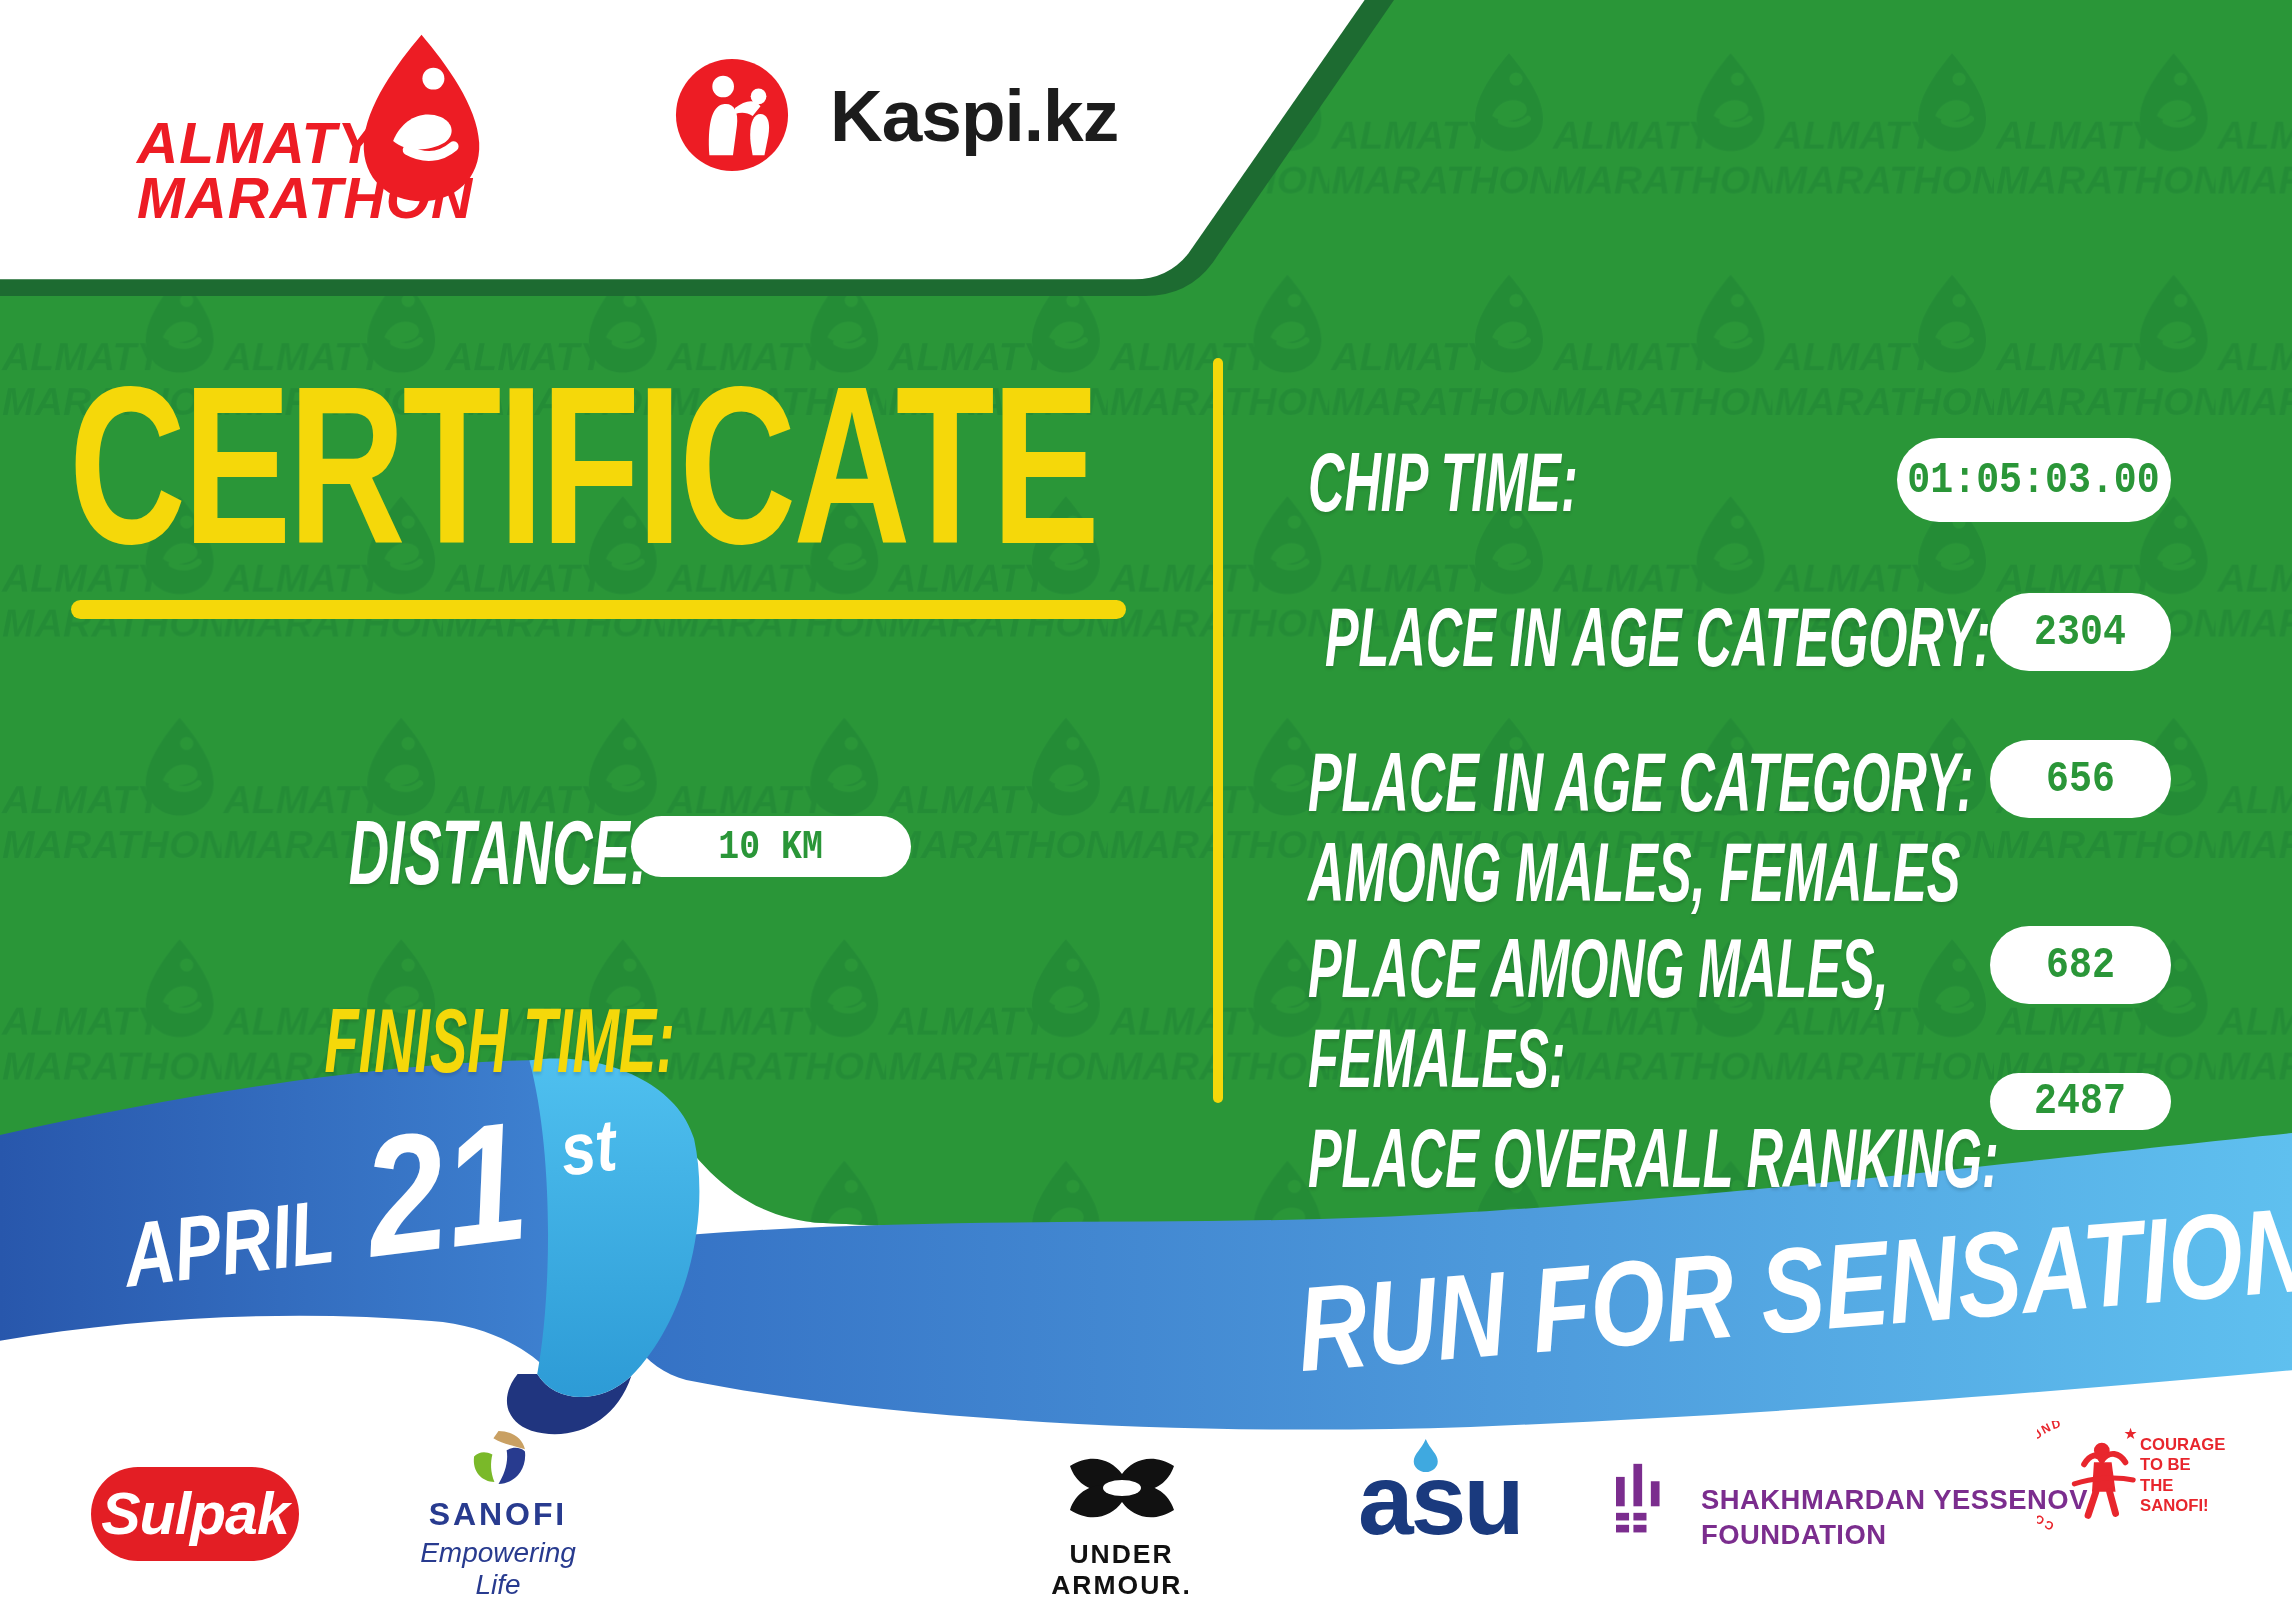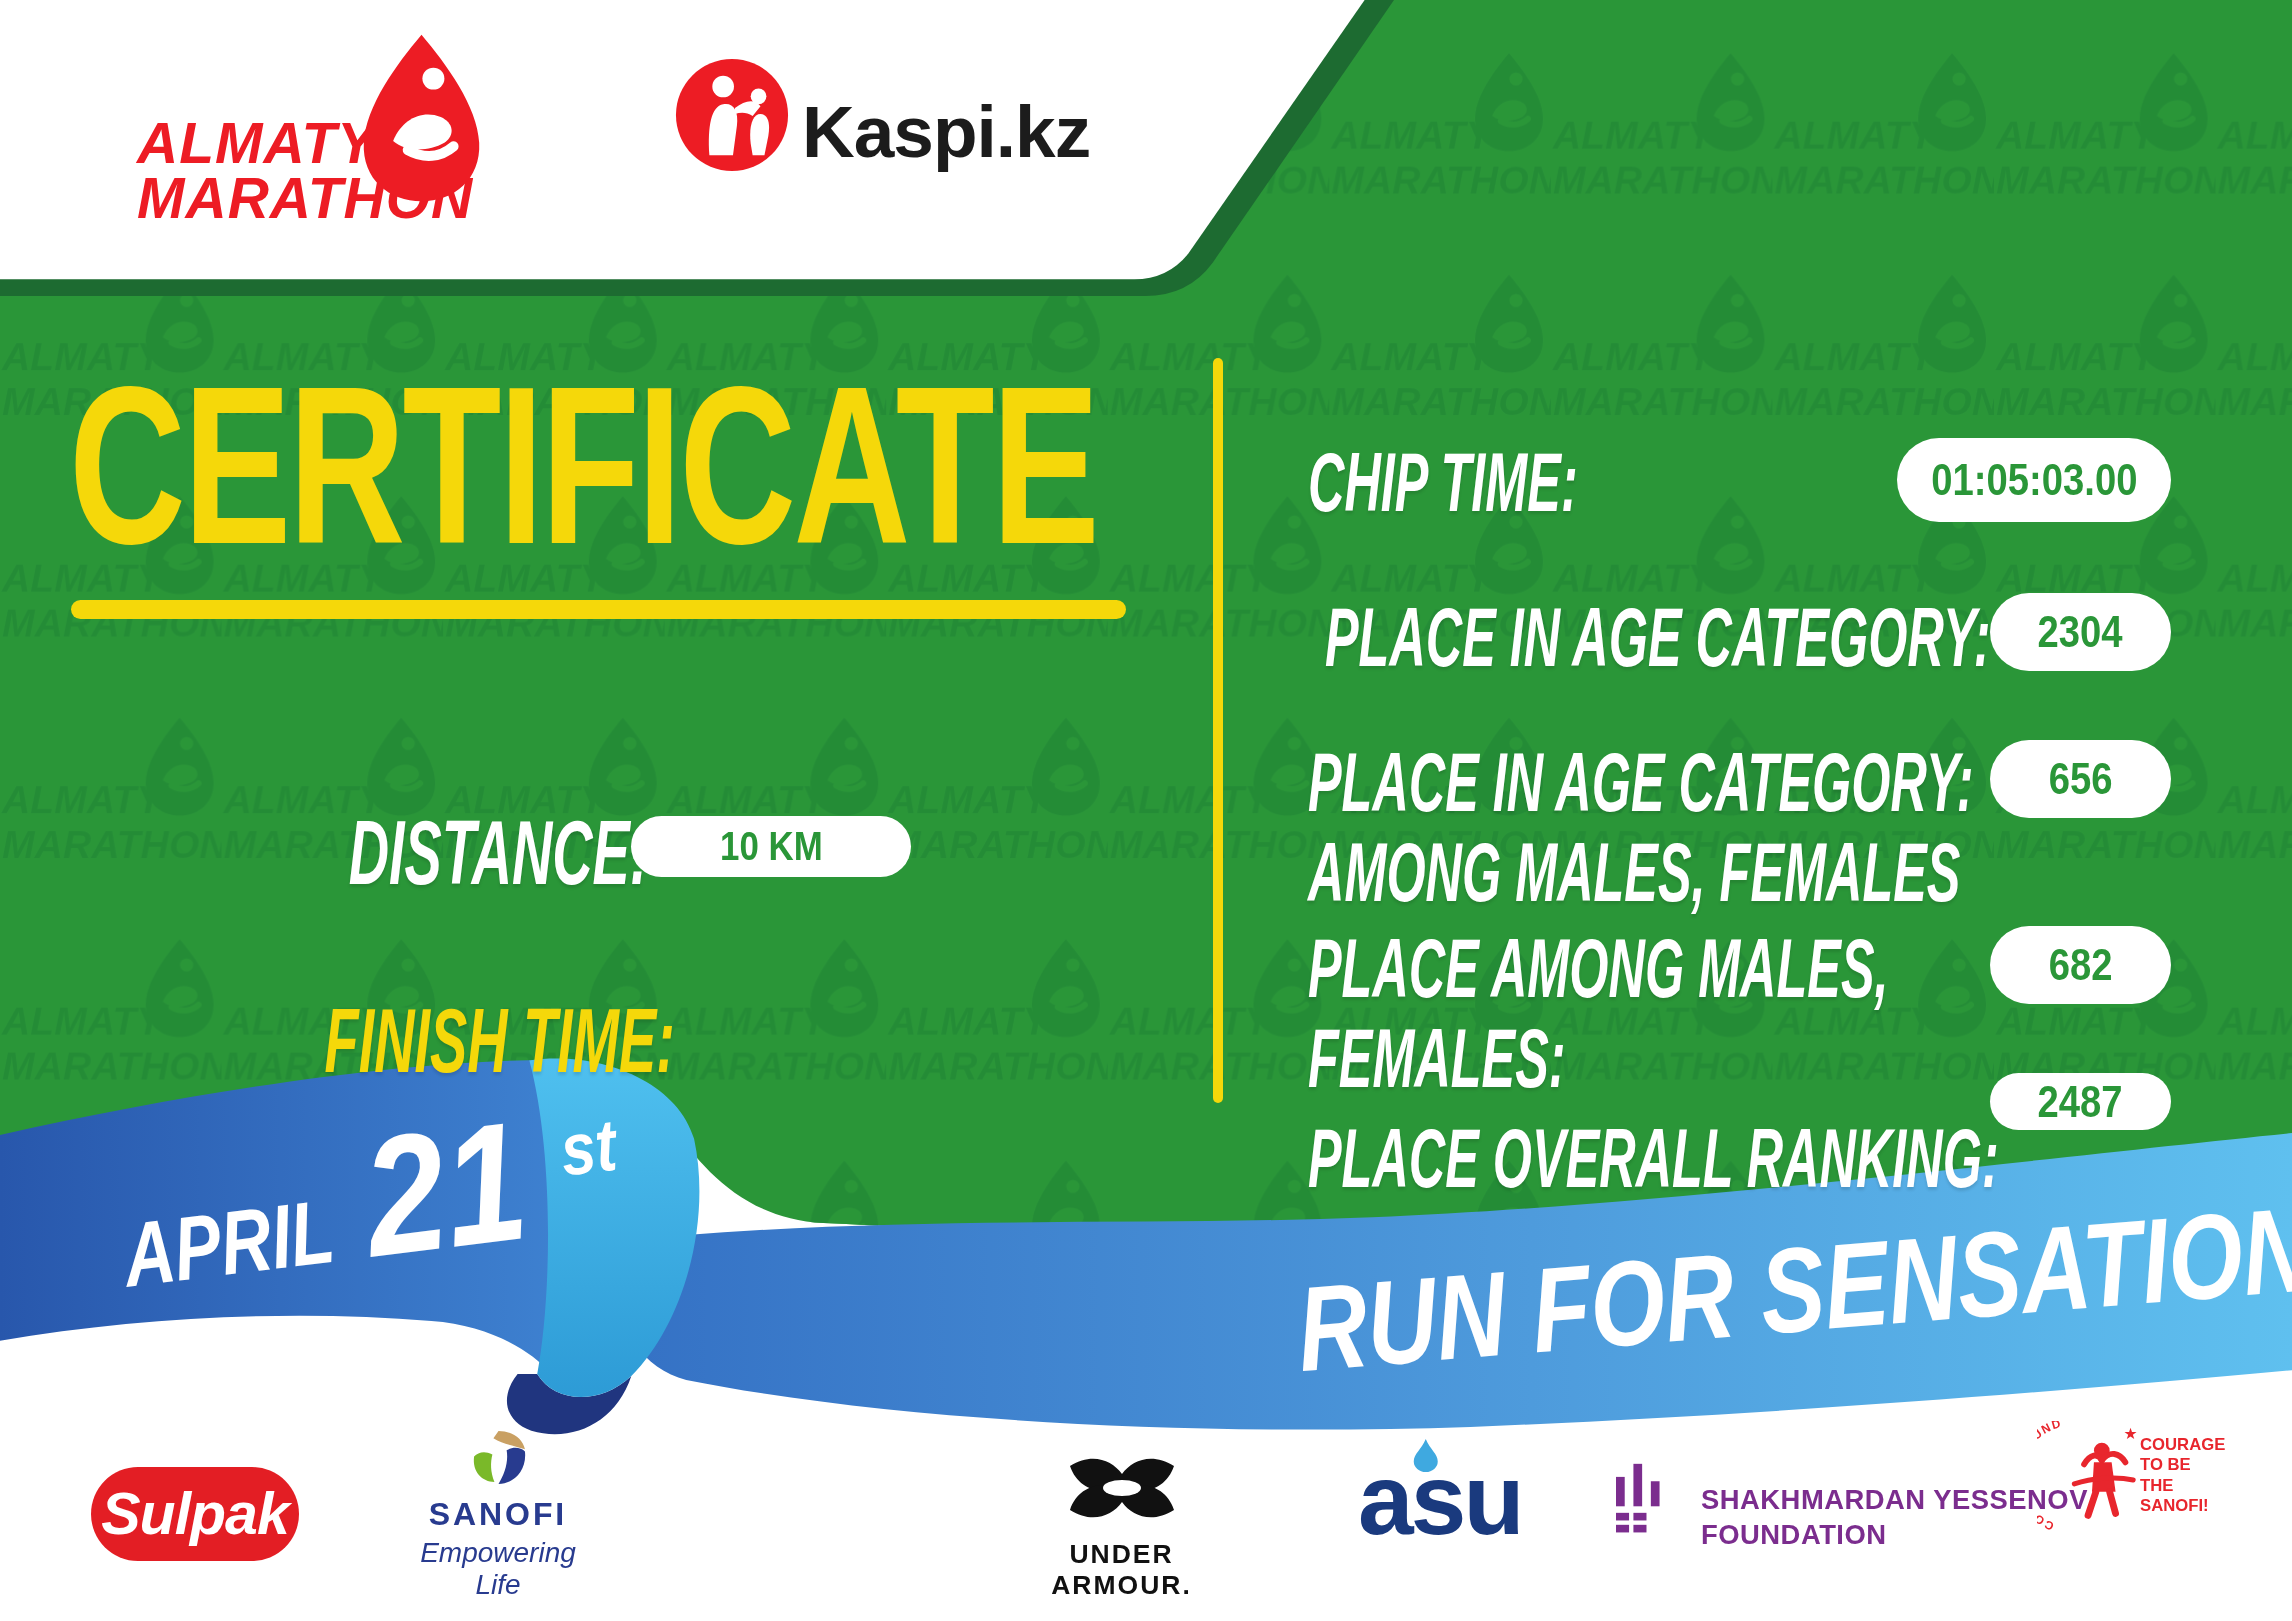--- a/index.html
+++ b/index.html
@@ -8,21 +8,21 @@
   #bg{position:absolute;left:0;top:0;width:2293px;height:1621px;z-index:0;}
   .abs{position:absolute;z-index:2;}
   
   .am-text{color:var(--red);font-weight:bold;font-style:italic;font-size:57px;line-height:55px;letter-spacing:1px;}
   .kaspi-text{color:#1c1c1c;font-weight:bold;font-size:73px;letter-spacing:-1px;}
   
   .cert-title{color:var(--yellow);font-weight:bold;font-size:225px;line-height:1;letter-spacing:-3.9px;
               transform:scaleX(0.72);transform-origin:left top;white-space:nowrap;}
   .underline{background:var(--yellow);border-radius:9.8px;}
   
-  .pill{background:#fff;border-radius:979px;display:flex;align-items:center;justify-content:center;}
+  .pill{background:#fff;border-radius:979px;display:flex;align-items:center;justify-content:center;font-family:Liberation Mono, monospace;}
   .pill-text{color:var(--green);font-weight:bold;white-space:nowrap;}
   .name-pill{justify-content:flex-start;padding-left:45px;}
   .name-text{font-size:103px;transform:scaleX(0.5);transform-origin:left center;letter-spacing:1px;}
   
   .lbl{font-weight:bold;font-style:italic;color:#fff;white-space:nowrap;
        transform:scaleX(0.6);transform-origin:left center;text-shadow:0 2.9px 3.9px rgba(0,0,0,0.12);}
   .lbl-left{font-size:90px;line-height:94px;}
   .lbl-right{font-size:84px;line-height:90px;}
   .lbl-yellow{color:var(--yellow);}
   .lbl .l2{display:block;}
@@ -105,21 +105,21 @@
     <div class="am-text">ALMATY</div>
     <div class="am-text">MARATHON</div>
   </div>
   <svg class="abs" style="left:338px;top:31px;" width="167" height="174" viewBox="0 0 150 190">
     <path style="fill:var(--red)" d="M75,4 C48,36 14,82 12,122 C10,162 40,186 75,186 C110,186 140,162 138,122 C136,82 102,36 75,4 Z"></path>
     <circle cx="88" cy="52" r="12" fill="#fff"></circle>
     <path fill="#fff" d="M44,120 C54,96 76,86 96,94 C110,100 112,114 100,122 C82,132 58,132 44,120 Z"></path>
     <path d="M60,130 C78,140 96,138 110,126" fill="none" stroke="#fff" stroke-width="11" stroke-linecap="round"></path>
   </svg>
 
-  <div class="abs" style="left:674px;top:57px;display:flex;align-items:flex-end;gap:12px;">
+  <div class="abs" style="left:674px;top:57px;display:flex;align-items:center;gap:40px;">
     <svg width="116" height="116" viewBox="0 0 118 118">
       <circle cx="59" cy="59" r="57" style="fill:var(--red)"></circle>
       <circle cx="50" cy="30" r="11" fill="#fff"></circle>
       <path fill="#fff" d="M36,100 C34,70 38,50 50,48 C60,46 66,54 64,70 L60,100 Z"></path>
       <path fill="#fff" d="M62,52 C72,44 82,42 88,50 L80,60 C74,56 68,56 62,58 Z"></path>
       <circle cx="86" cy="40" r="8" fill="#fff"></circle>
       <path fill="#fff" d="M78,88 C76,70 80,58 88,58 C96,58 98,68 96,80 L92,100 L80,100 Z"></path>
     </svg>
     <span class="kaspi-text">Kaspi.kz</span>
   </div>

